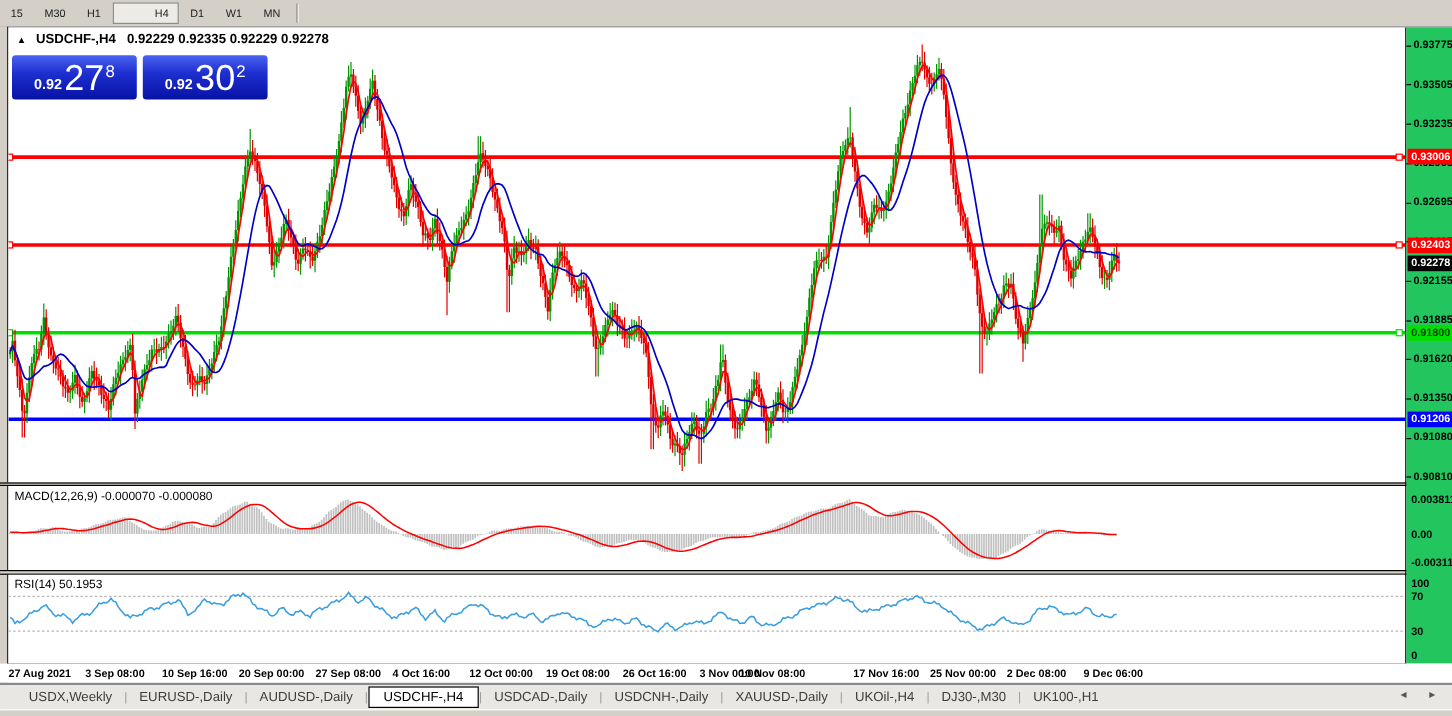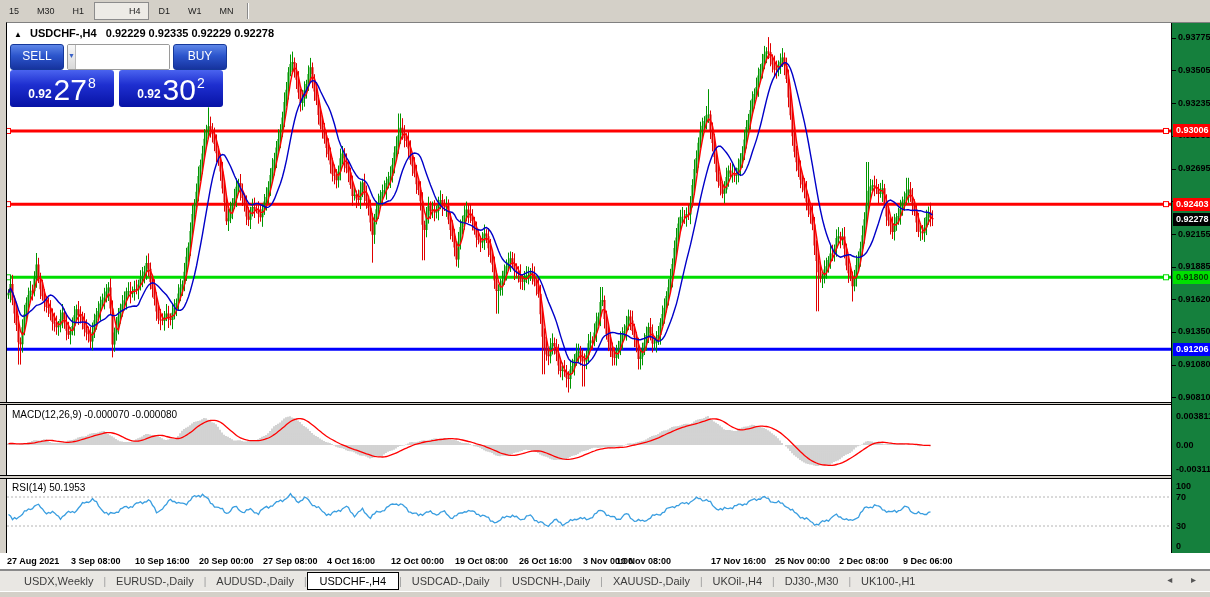--- a/index.html
+++ b/index.html
@@ -12,21 +12,21 @@
           cursor:default;white-space:nowrap;}
   .tf-btn.active{background:#edebe6;border:1px solid #8c8c8c;box-shadow:inset 1px 1px 0 #fff0;padding-left:34px;}
   .tb-sep{width:1px;height:16px;background:#8a8a8a;border-right:1px solid #fff;margin:0 4px;}
   
   #left-strip{position:absolute;left:0;top:22px;width:6px;height:575px;background:#d4d0c8;
               border-right:1px solid #808080;}
   #chart-bg{position:absolute;left:6px;top:22px;width:1204px;height:531px;background:#fff;
             border-left:1px solid #000;border-top:1px solid #808080;}
   .panel-svg{position:absolute;left:7px;background:#fff;}
   #axis-line{position:absolute;left:1171px;top:23px;width:1px;height:530px;background:#000;}
-  #price-axis{position:absolute;left:1172px;top:23px;width:38px;height:530px;background:#15803d;overflow:visible;}
+  #price-axis{position:absolute;left:1172px;top:23px;width:38px;height:530px;background:#22c55e;overflow:visible;}
   .ax-tick{position:absolute;left:0;width:4px;height:1px;background:#000;}
   .ax-label{position:absolute;left:6px;font-size:9px;font-weight:700;color:#000;white-space:nowrap;}
   .ax-badge{position:absolute;left:1px;height:13px;line-height:13px;padding:0 3px;font-size:9px;
             font-weight:700;white-space:nowrap;}
   .splitter{position:absolute;left:0;width:1210px;background:#d4d0c8;border-top:1px solid #000;
             border-bottom:1px solid #000;}
   .panel-label{position:absolute;left:12px;font-size:10px;color:#000;white-space:nowrap;z-index:5;}
   #rsi-bottom{position:absolute;left:6px;top:553px;width:1166px;height:1px;background:#000;}
   
   #title-row{position:absolute;left:14px;top:27px;font-size:11px;font-weight:700;color:#000;
@@ -87,29 +87,20 @@
   <div id="chart-bg"></div>
 
   <div id="title-row">
     <span class="marker">▲</span>
     <span>USDCHF-,H4</span>
     <span>&nbsp;</span>
     <span>0.92229 0.92335 0.92229 0.92278</span>
   </div>
 
   <div id="trade-panel">
-    <div id="tp-row1">
-      <div class="tp-btn">SELL</div>
-      <div id="tp-spin">
-        <div class="spin-btn left">▼</div>
-        <input id="vol-input" value="3.00" style="">
-
-      </div>
-      <div class="tp-btn">BUY</div>
-    </div>
     <div id="tp-row2">
       <div class="price-box sell">
         <span class="pb-small">0.92</span>
         <span class="pb-big">27</span>
         <span class="pb-sup">8</span>
       </div>
       <div class="price-box buy">
         <span class="pb-small">0.92</span>
         <span class="pb-big">30</span>
         <span class="pb-sup">2</span>

